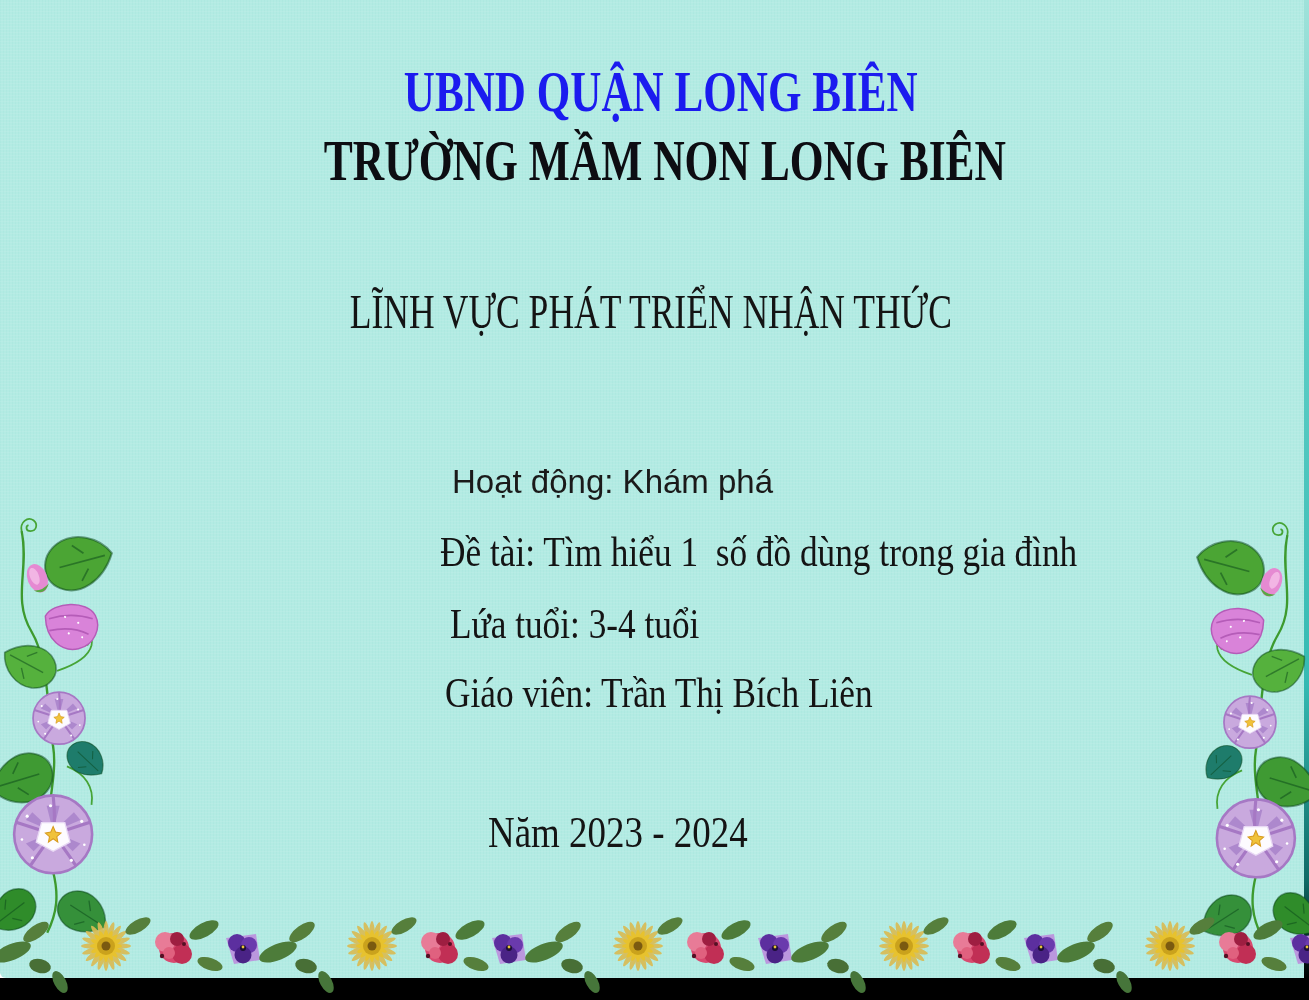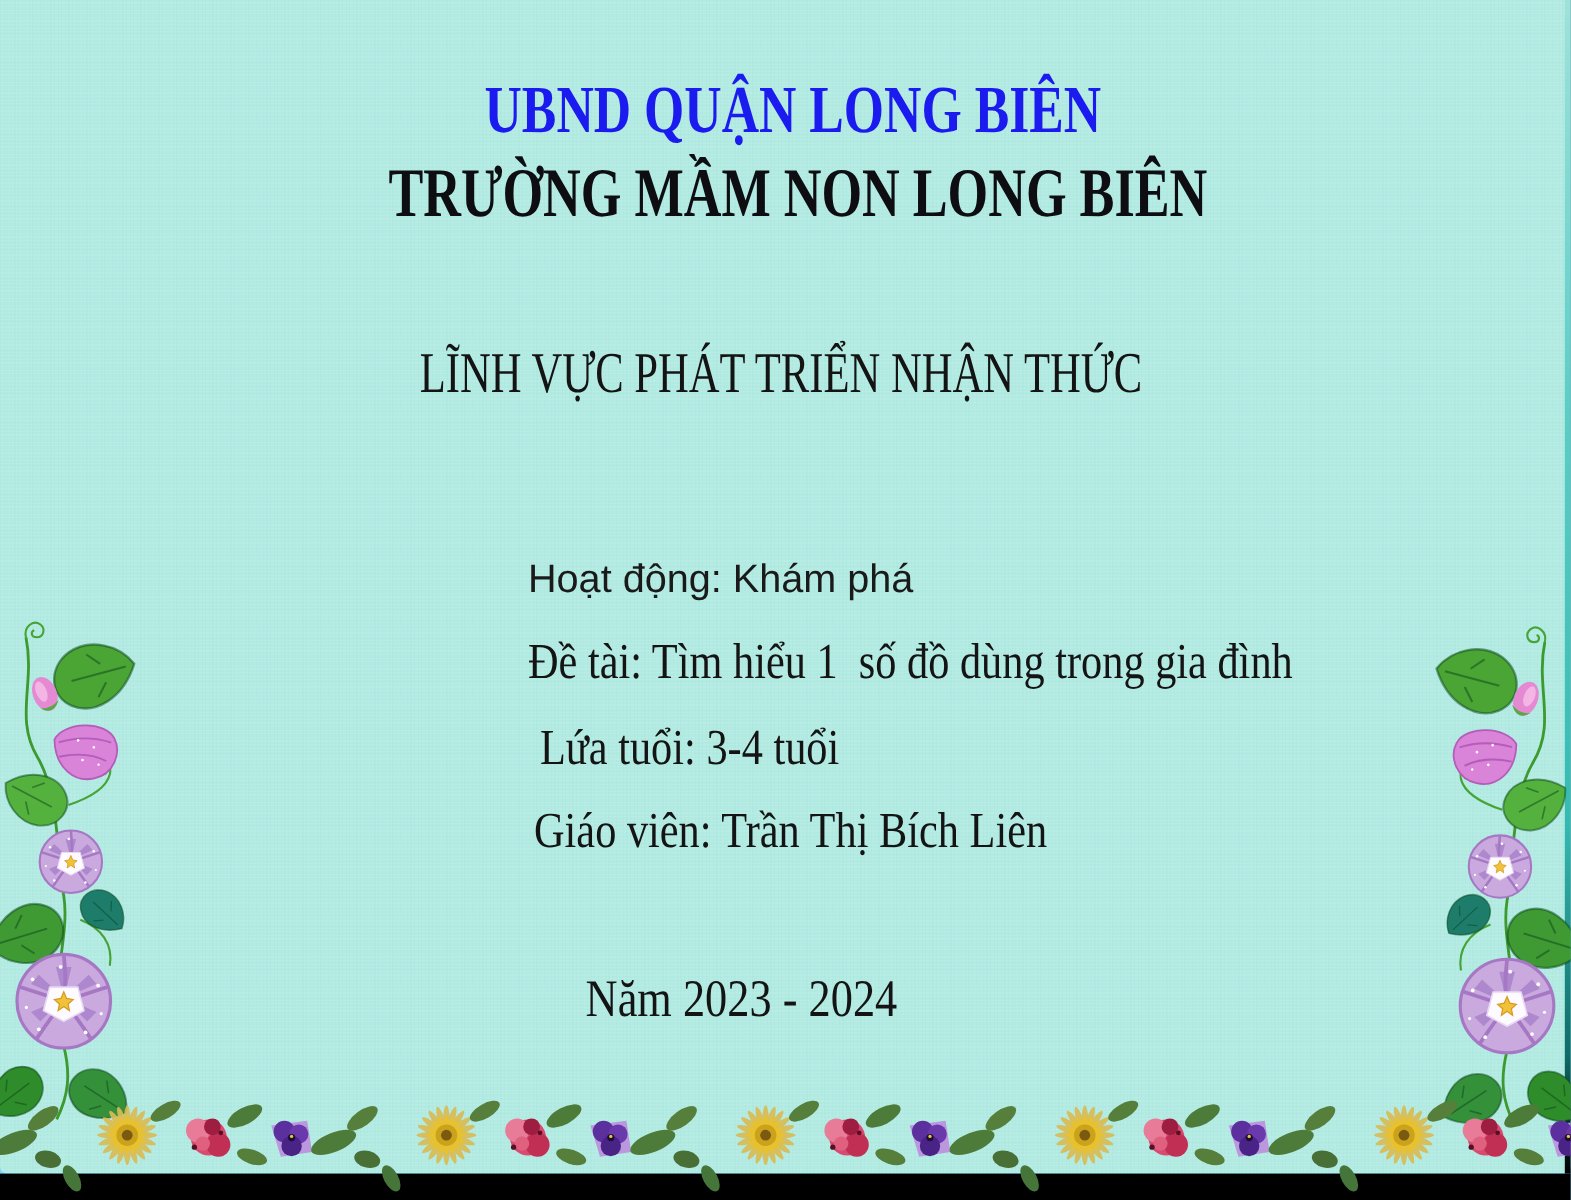--- a/index.html
+++ b/index.html
@@ -1,18 +1,18 @@
 <!DOCTYPE html>
 <html><head>
 <meta charset="utf-8">
 <style>
   html,body{margin:0;padding:0;background:#000;}
   .stage{
     position:relative;width:1309px;height:1000px;overflow:hidden;
-    background:#7dd3fc;
+    background:#ffffff;
     font-family:"Liberation Serif","DejaVu Serif",serif;
   }
   .slide{
     position:absolute;left:0;top:0;width:1309px;height:978px;
     background-color:#b3ebe3;
     background-image:
       repeating-linear-gradient(0deg, rgba(255,255,255,0.07) 0 1px, rgba(0,0,0,0) 1px 3px),
       repeating-linear-gradient(90deg, rgba(110,205,194,0.08) 0 1px, rgba(0,0,0,0) 1px 3px);
     border-radius:0 0 6px 6px;
   }
@@ -26,21 +26,21 @@
   .txt{position:absolute;line-height:1;white-space:pre;color:#141414;}
   .center-row{left:0;width:100%;text-align:center;}
   .squeeze{display:inline-block;}
   .t-org{top:64px;font-size:56px;font-weight:bold;color:#1b1bef;}
   .t-org .squeeze{transform:scaleX(0.77);}
   .t-school{top:132px;font-size:58px;font-weight:bold;color:#0d0d12;}
   .t-school .squeeze{transform:scaleX(0.75);}
   .t-domain{top:288px;font-size:48px;}
   .t-domain .squeeze{transform:scaleX(0.74);}
   .t-activity{
-    left:440px;top:465px;font-size:33px;
+    left:452px;top:465px;font-size:33px;
     font-family:"Liberation Sans","DejaVu Sans",sans-serif;color:#1a1a1a;
   }
   .t-topic{left:440px;top:531px;font-size:42px;transform:scaleX(0.84);transform-origin:left top;}
   .t-age{left:450px;top:603px;font-size:42px;transform:scaleX(0.84);transform-origin:left top;}
   .t-teacher{left:445px;top:672px;font-size:42px;transform:scaleX(0.84);transform-origin:left top;}
   .t-year{left:488px;top:811px;font-size:44px;transform:scaleX(0.84);transform-origin:left top;}
   .vine{position:absolute;top:514px;width:128px;height:426px;z-index:3;}
   .vine-left{left:-2px;}
   .vine-right{right:-2px;top:518px;transform:scaleX(-1);}
   .garland{position:absolute;left:-12px;top:892px;z-index:5;}

